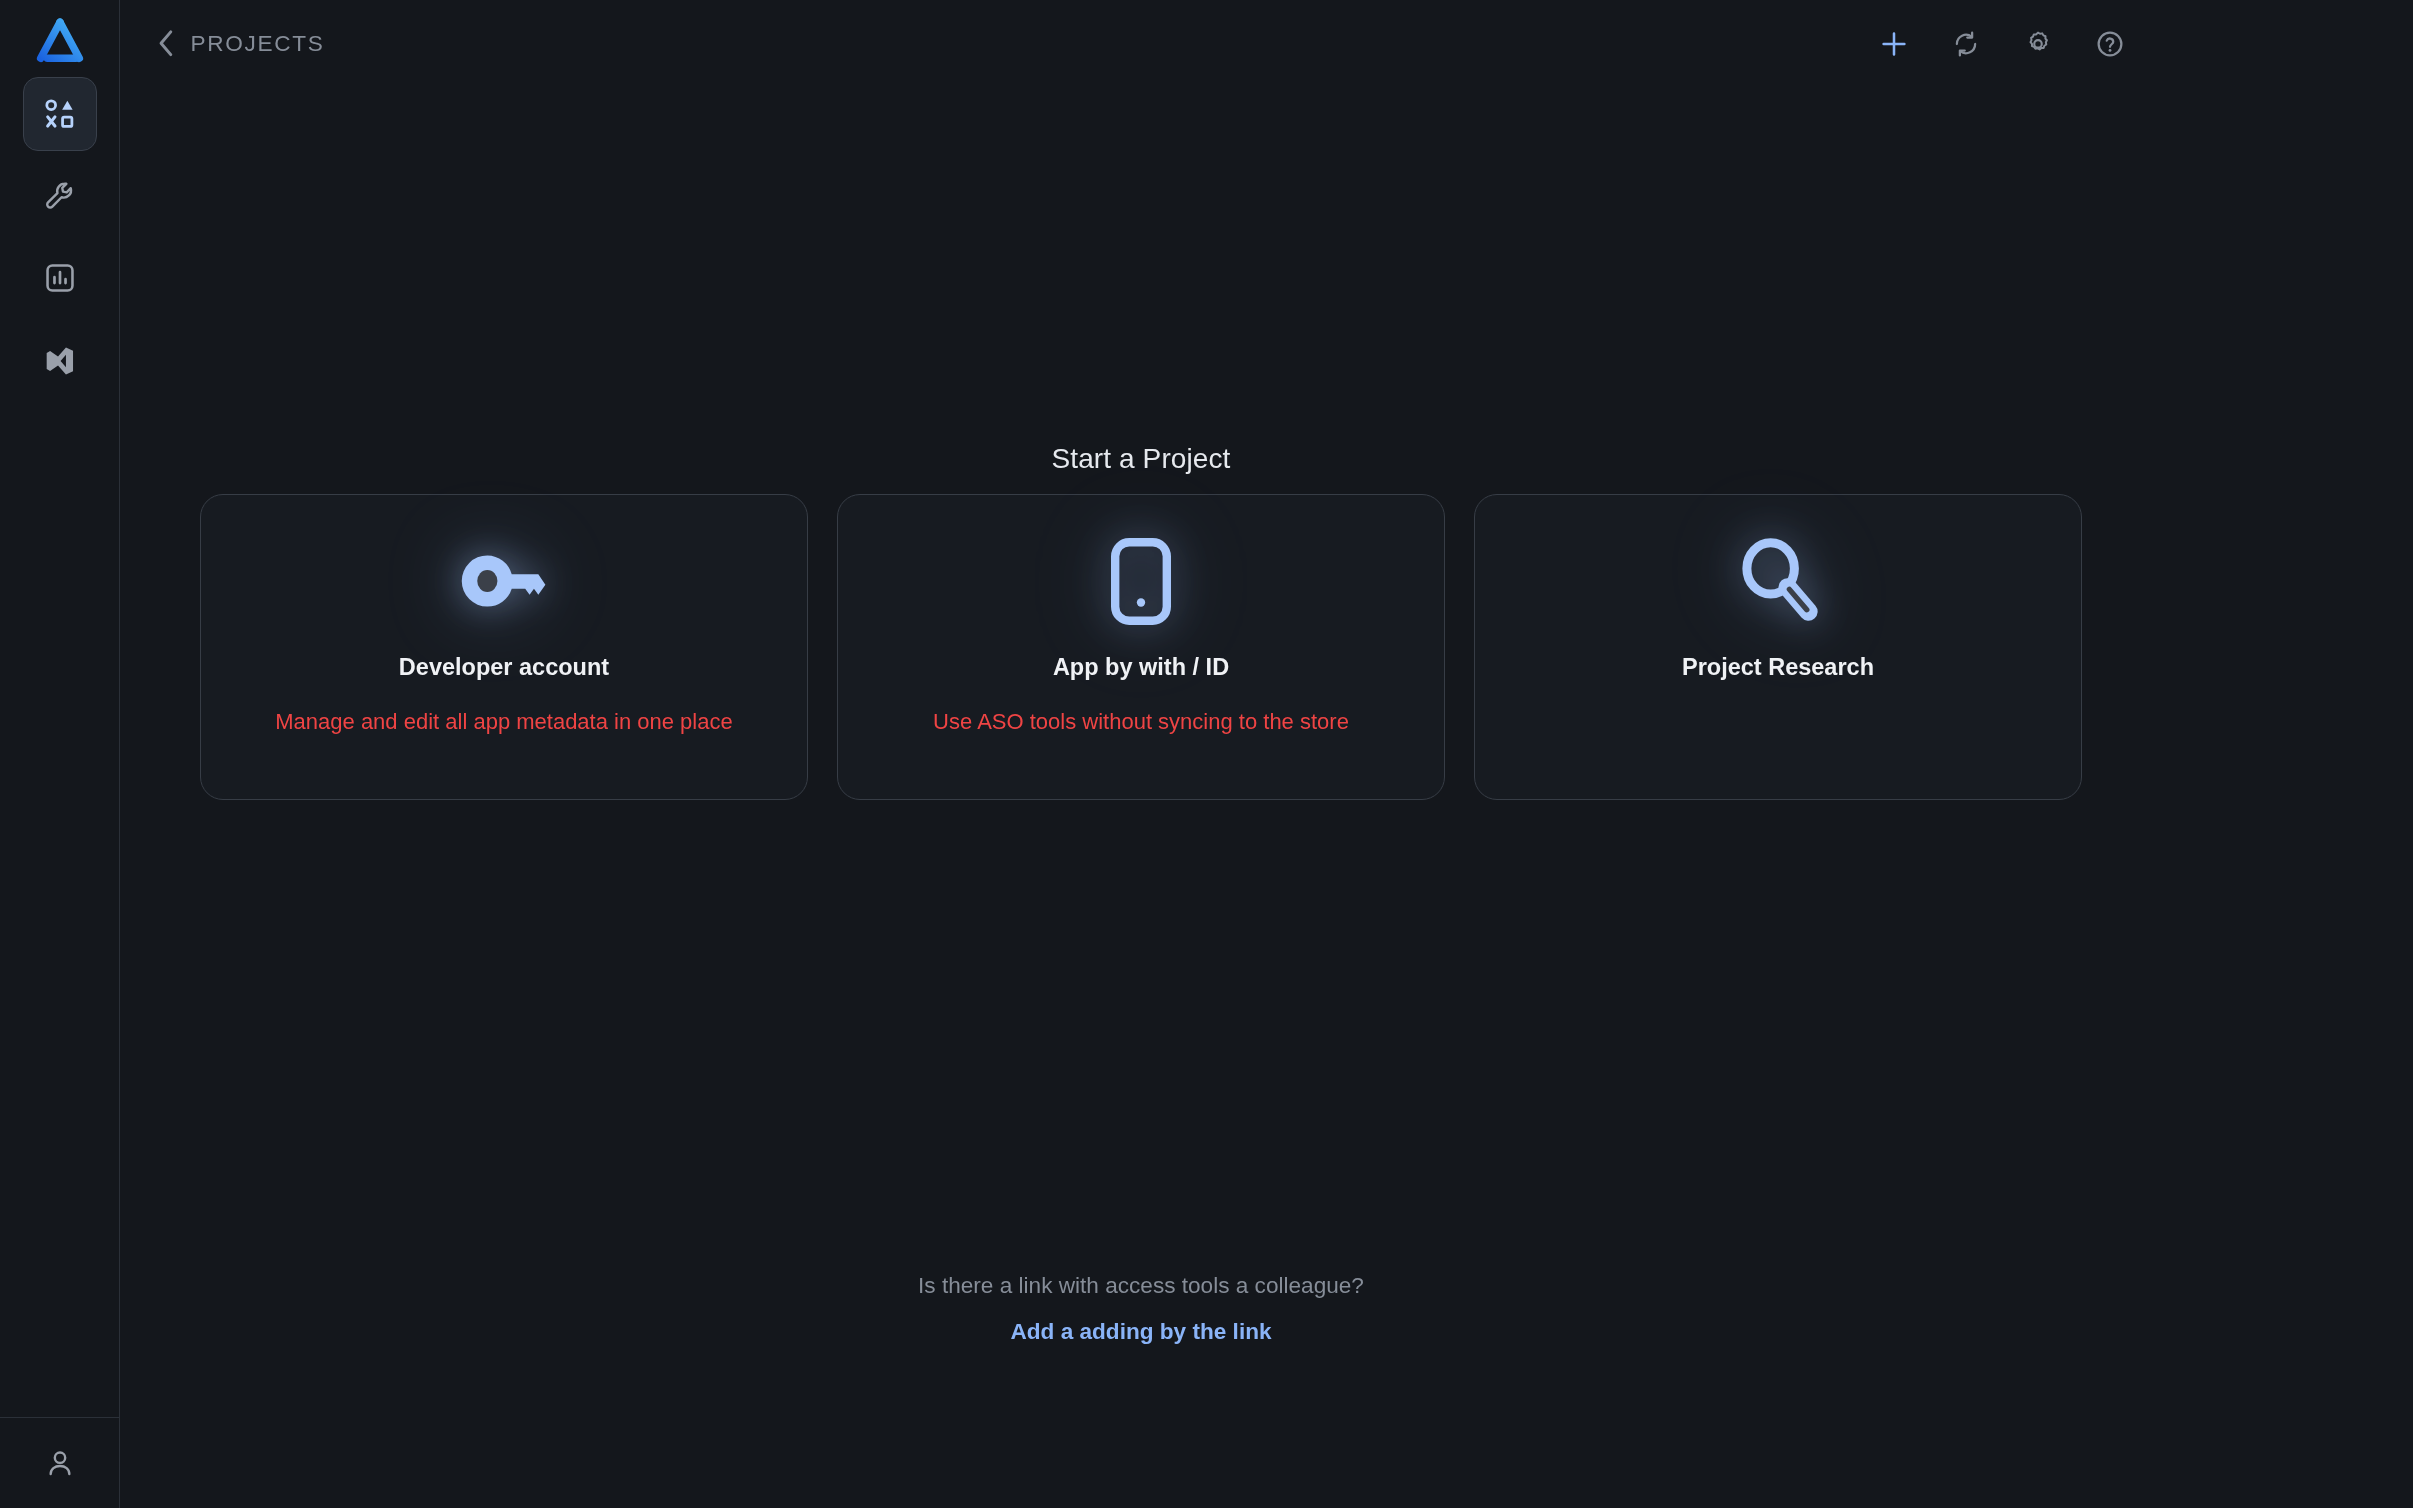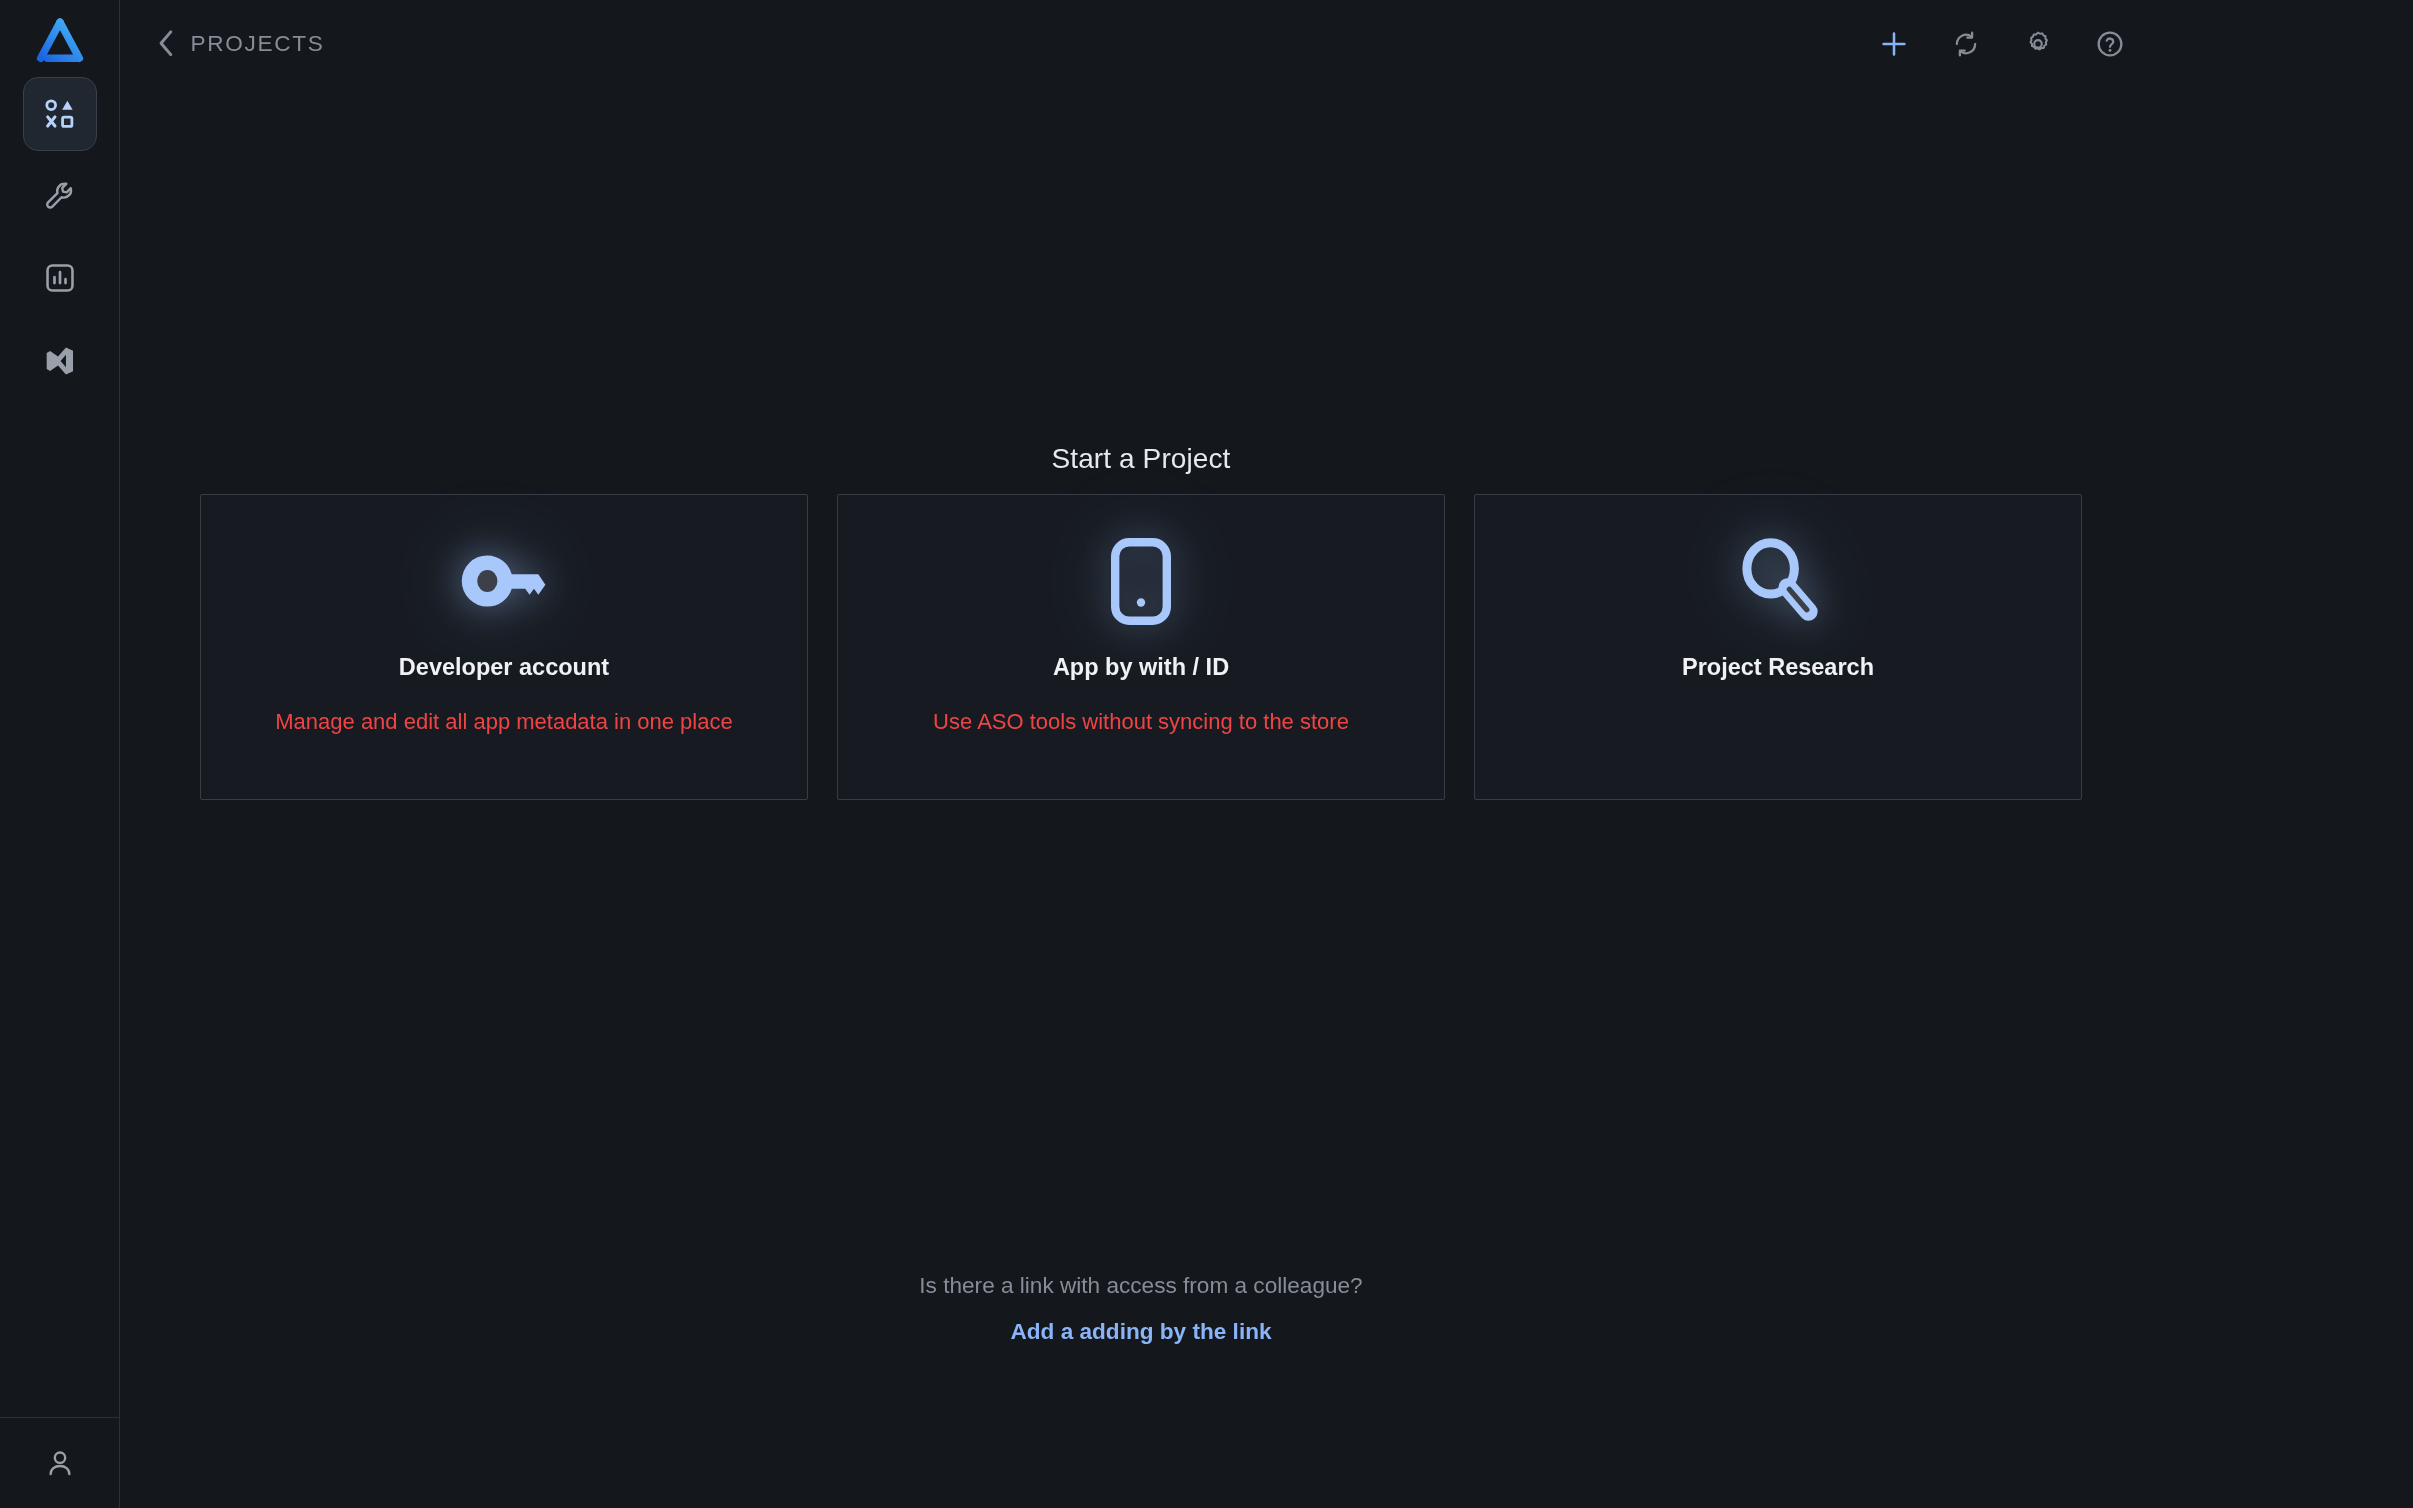--- a/index.html
+++ b/index.html
@@ -166,21 +166,21 @@
 
   .cards {
     display: flex;
     gap: 29px;
   }
 
   .card {
     width: 608px;
     height: 306px;
     border: 0.8px solid #373d46;
-    border-radius: 2px;
+    border-radius: 23px;
     background: #171b21;
     display: flex;
     flex-direction: column;
     align-items: center;
     padding-top: 32px;
     cursor: pointer;
     position: relative;
   }
 
   .card-icon {
@@ -386,20 +386,20 @@
                 <path d="M31.8 30.7 L42.2 42.9" stroke="#3b4049" stroke-width="3.2" stroke-linecap="round"></path>
               </svg>
             </div>
             <div class="card-title">Project Research</div>
           </div>
 
         </div>
       </div>
 
       <div class="footer-block">
-        <div class="footer-question">Is there a link with access from a colleague?</div>
+        <div class="footer-question">Is there a link with access tools a colleague?</div>
         <a class="footer-link" href="#">Add a adding by the link</a>
       </div>
 
     </section>
   </div>
 </div>
 
 
 </body></html>

